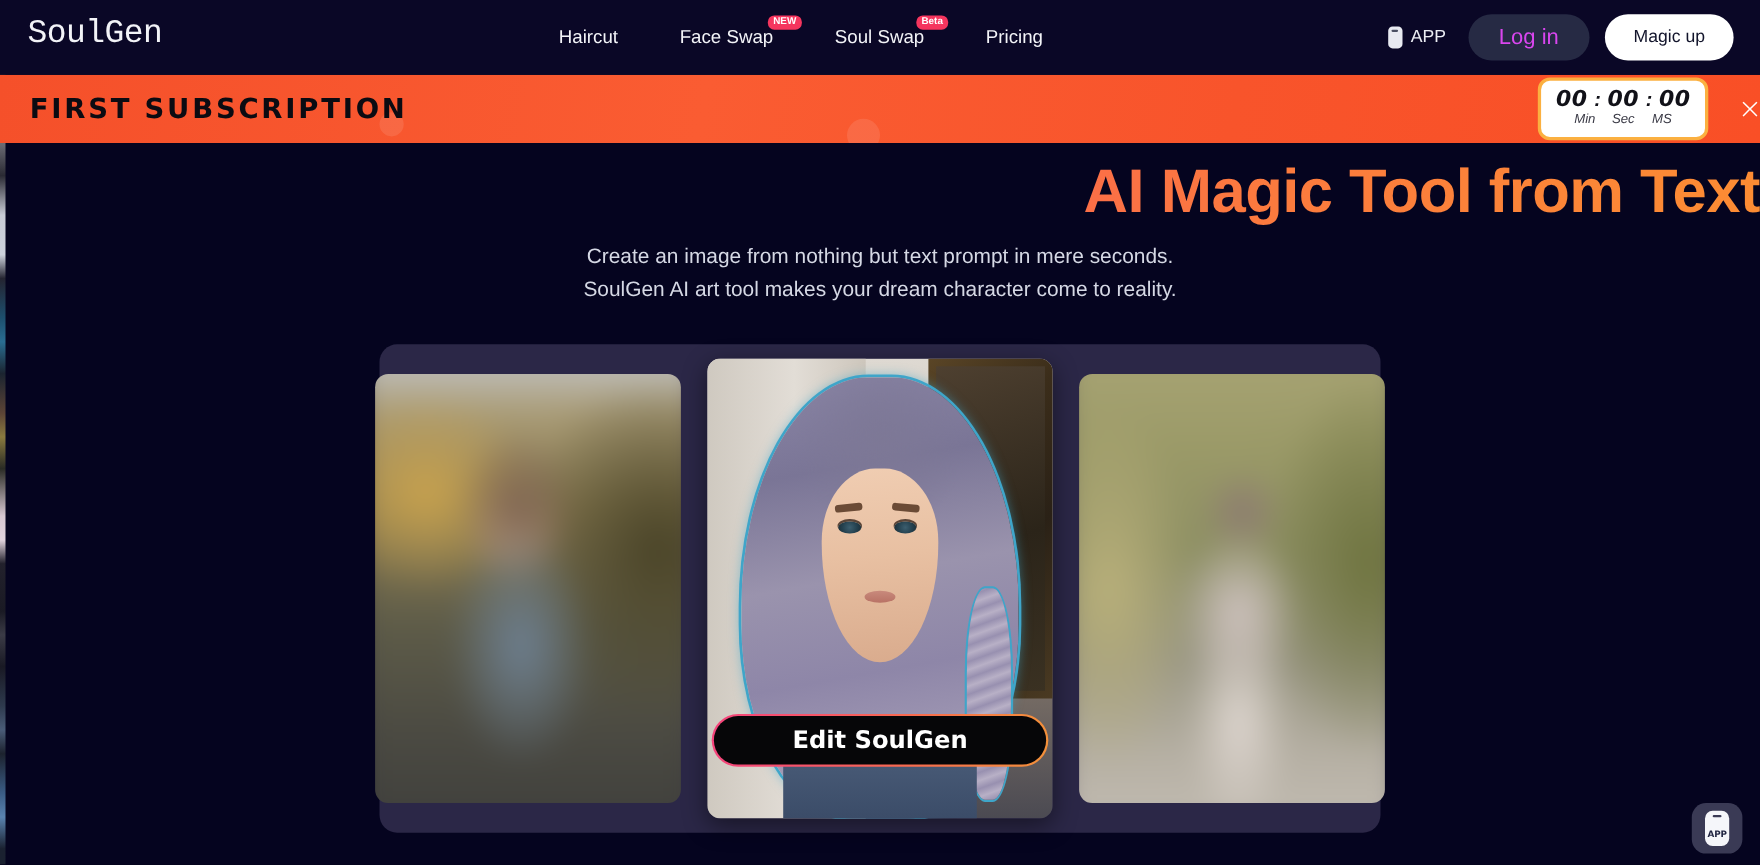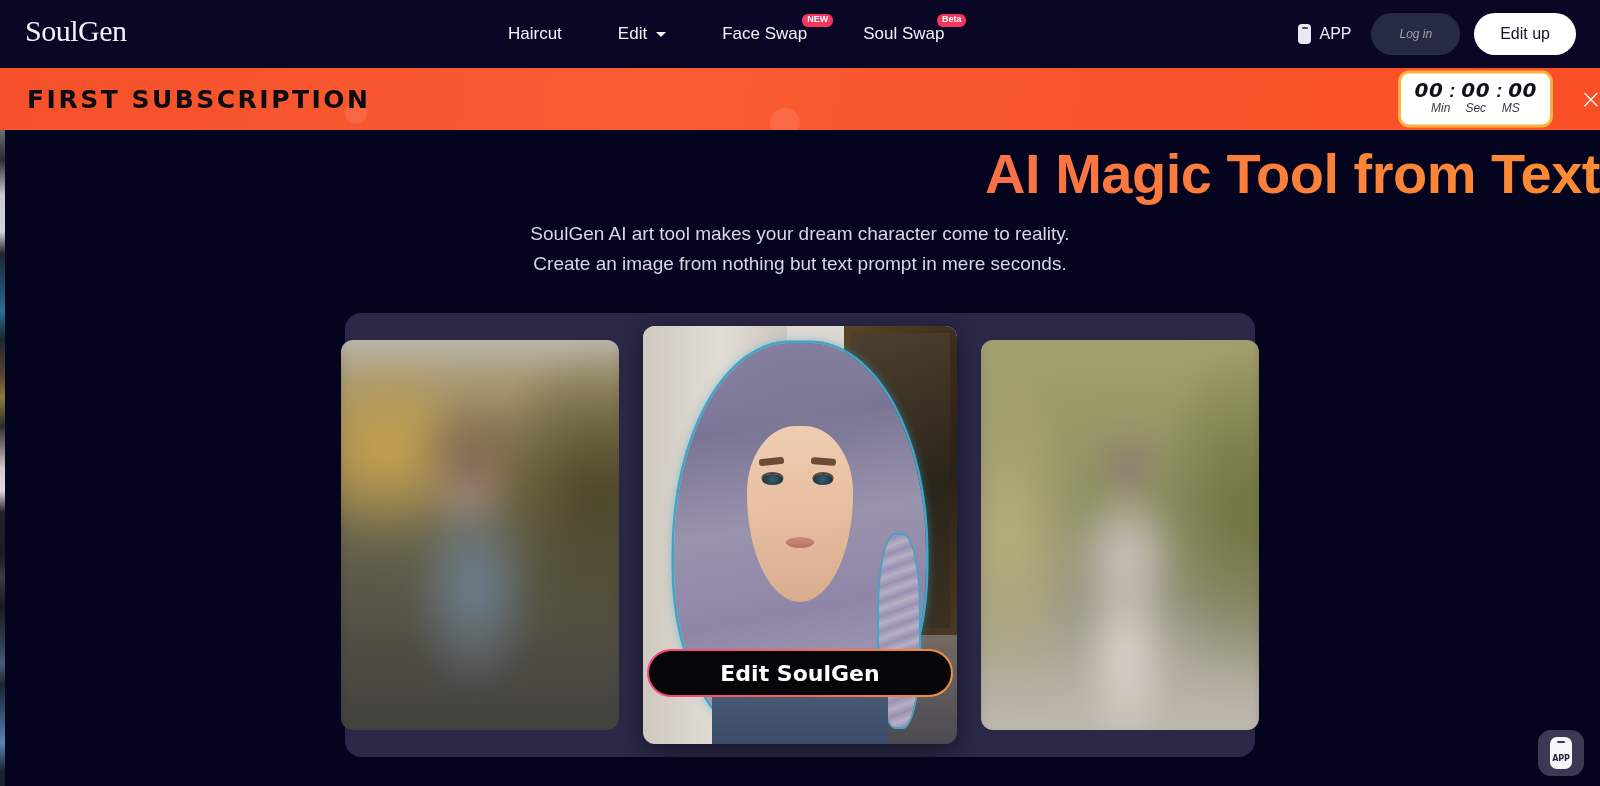--- a/index.html
+++ b/index.html
@@ -30,21 +30,21 @@
   .header {
     position: absolute; left: 0; top: 0; width: 1600px; height: 68px;
     background: #0a0726;
     display: flex; align-items: center;
     z-index: 6;
   }
   .logo {
     position: absolute; left: 25px; top: 14px;
     font-size: 30px; font-weight: 500; color: #f2f3f7;
     letter-spacing: -0.5px;
-    font-family: Liberation Serif, serif;
+    font-family: Liberation Mono, monospace;
   }
   .nav {
     position: absolute; left: 480px; top: 0; height: 68px;
     display: flex; align-items: center; gap: 0px;
   }
   .nav-item {
     position: relative;
     color: #f3f4f8; font-size: 17px; font-weight: 500;
     padding: 0 28px; height: 68px;
     display: flex; align-items: center; cursor: pointer;
@@ -77,26 +77,25 @@
   }
   .phone-ico {
     width: 13px; height: 20px; border-radius: 4px;
     background: #e8eaf1; position: relative;
   }
   .phone-ico::after {
     content: ""; position: absolute; top: 3px; left: 3.5px;
     width: 6px; height: 1.5px; border-radius: 1px; background: #4a4f63;
   }
   .btn-login {
-    background: #262a44; color: #a3a3a3;
-    font-size: 12px; font-weight: 500;
+    background: #262a44; color: #d946ef;
+    font-size: 20px; font-weight: 500;
     padding: 0 28px; height: 42px; border-radius: 21px;
     display: flex; align-items: center; cursor: pointer; border: none;
     font-family: "Liberation Sans", sans-serif;
-    font-style: italic;
   }
   .btn-signup {
     background: #ffffff; color: #12142b;
     font-size: 16px; font-weight: 500;
     padding: 0 26px; height: 42px; border-radius: 21px;
     display: flex; align-items: center; cursor: pointer; border: none;
     font-family: "Liberation Sans", sans-serif;
   }
 
   
@@ -333,40 +332,39 @@
 <div class="edge-sliver"></div>
 
 <div class="header">
   <div class="logo">SoulGen</div>
 
   <div class="nav">
     <div class="nav-item">
       <span>Haircut</span>
     </div>
     <div class="nav-item">
-      <span>Edit</span>
-      <span class="caret"></span>
-    </div>
-    <div class="nav-item">
       <span>Face Swap</span>
       <span class="badge">NEW</span>
     </div>
     <div class="nav-item">
       <span>Soul Swap</span>
       <span class="badge beta">Beta</span>
+    </div>
+    <div class="nav-item">
+      <span>Pricing</span>
     </div>
   </div>
 
   <div class="header-right">
     <div class="app-link">
       <span class="phone-ico"></span>
       <span>APP</span>
     </div>
     <button class="btn-login">Log in</button>
-    <button class="btn-signup">Edit up</button>
+    <button class="btn-signup">Magic up</button>
   </div>
 </div>
 
 <div class="promo">
   <div class="promo-title">FIRST SUBSCRIPTION</div>
 
 
   <div class="timer">
     <div class="timer-row">
       <span class="timer-num">00</span>
@@ -380,22 +378,22 @@
       <span class="timer-lbl">Sec</span>
       <span class="timer-lbl">MS</span>
     </div>
   </div>
 
   <div class="promo-close">×</div>
 </div>
 
 <h1 class="hero-title">AI Magic Tool from Text</h1>
 <div class="hero-sub">
+  <div>Create an image from nothing but text prompt in mere seconds.</div>
   <div>SoulGen AI art tool makes your dream character come to reality.</div>
-  <div>Create an image from nothing but text prompt in mere seconds.</div>
 </div>
 
 <div class="carousel">
 
   <div class="card card-side card-left">
     <div class="img-left"></div>
   </div>
 
   <div class="card card-side card-right">
     <div class="img-right"></div>

